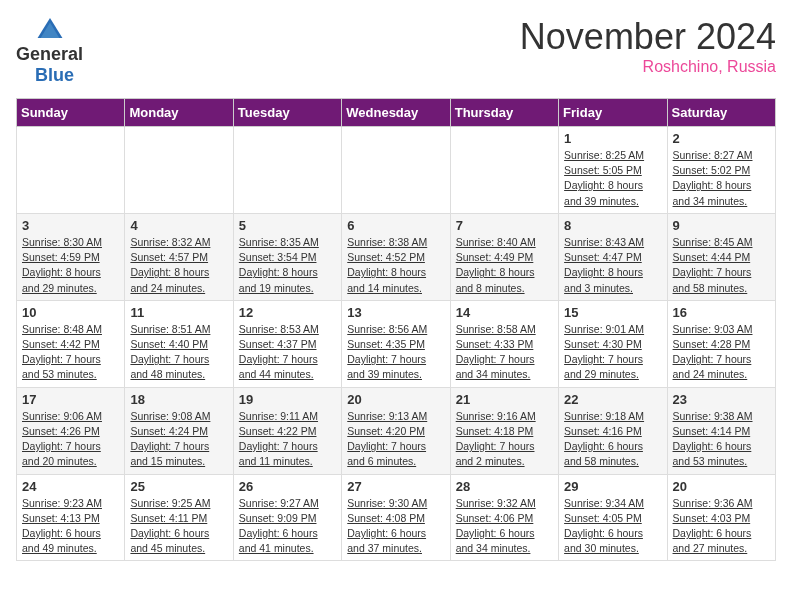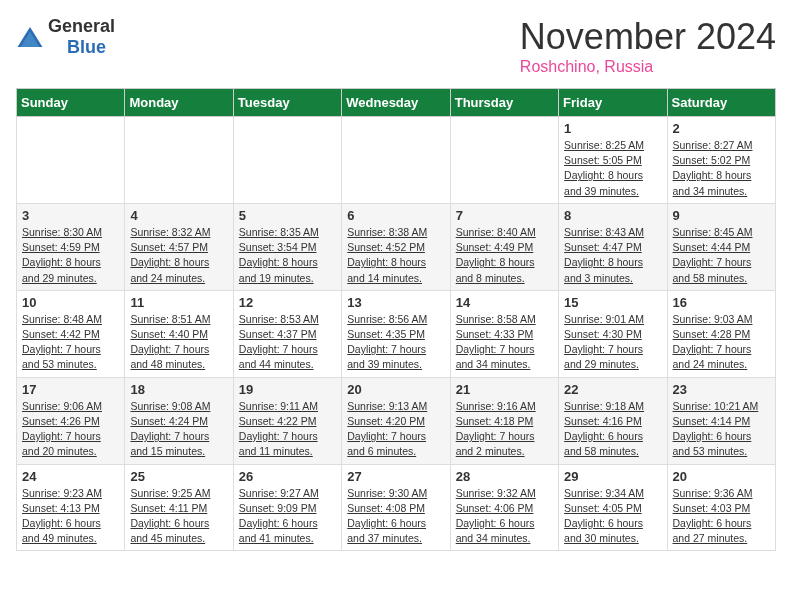--- a/index.html
+++ b/index.html
@@ -13,45 +13,46 @@
     .header {
       display: flex;
       justify-content: space-between;
       align-items: flex-start;
       margin-bottom: 12px;
     }
     .logo {
       display: flex;
       align-items: center;
       gap: 4px;
+      flex-direction: column;
     }
     .logo-icon {
       width: 28px;
       height: 24px;
       position: relative;
     }
     .title-block {
-      text-align: left;
+      text-align: right;
     }
     .month-title {
       font-size: 36px;
       font-weight: normal;
       color: #333;
     }
     .location-title {
       font-size: 16px;
       color: #ec4899;
     }
     table {
       width: 100%;
       border-collapse: collapse;
       table-layout: fixed;
     }
     thead th {
-      background-color: #15803d;
+      background-color: #701a75;
       color: #fff;
       padding: 6px 4px;
       font-size: 13px;
       font-weight: bold;
       text-align: left;
       border: 1px solid #ccc;
     }
     tbody td {
       vertical-align: top;
       padding: 4px 5px;
@@ -251,21 +252,21 @@
 Daylight: 7 hours and 2 minutes.</div>
         </td>
         <td>
           <div class="day-number">22</div>
           <div class="day-info">Sunrise: 9:18 AM
 Sunset: 4:16 PM
 Daylight: 6 hours and 58 minutes.</div>
         </td>
         <td>
           <div class="day-number">23</div>
-          <div class="day-info">Sunrise: 10:21 AM
+          <div class="day-info">Sunrise: 9:38 AM
 Sunset: 4:14 PM
 Daylight: 6 hours and 53 minutes.</div>
         </td>
       </tr>
       <tr>
         <td>
           <div class="day-number">24</div>
           <div class="day-info">Sunrise: 9:23 AM
 Sunset: 4:13 PM
 Daylight: 6 hours and 49 minutes.</div>

